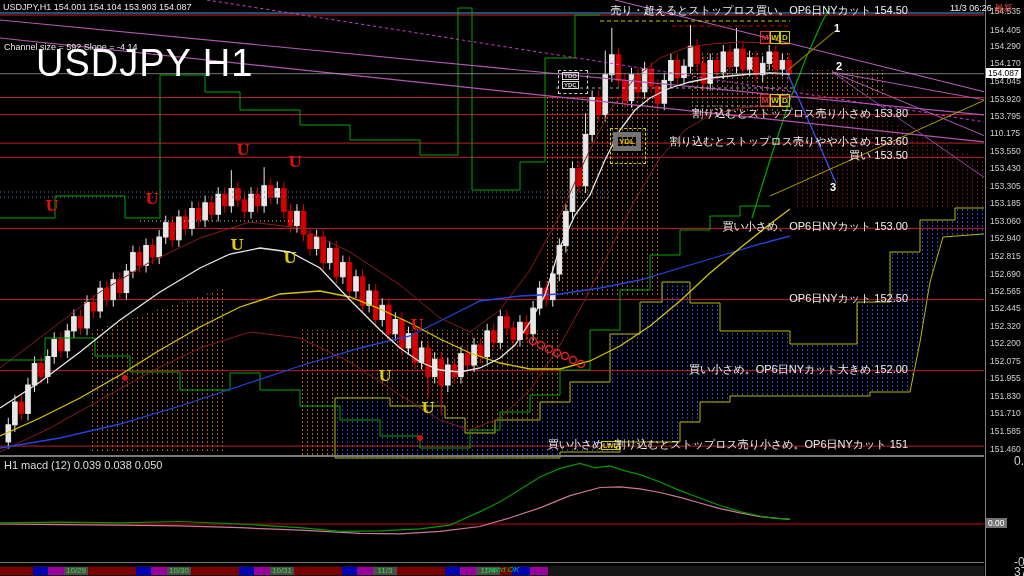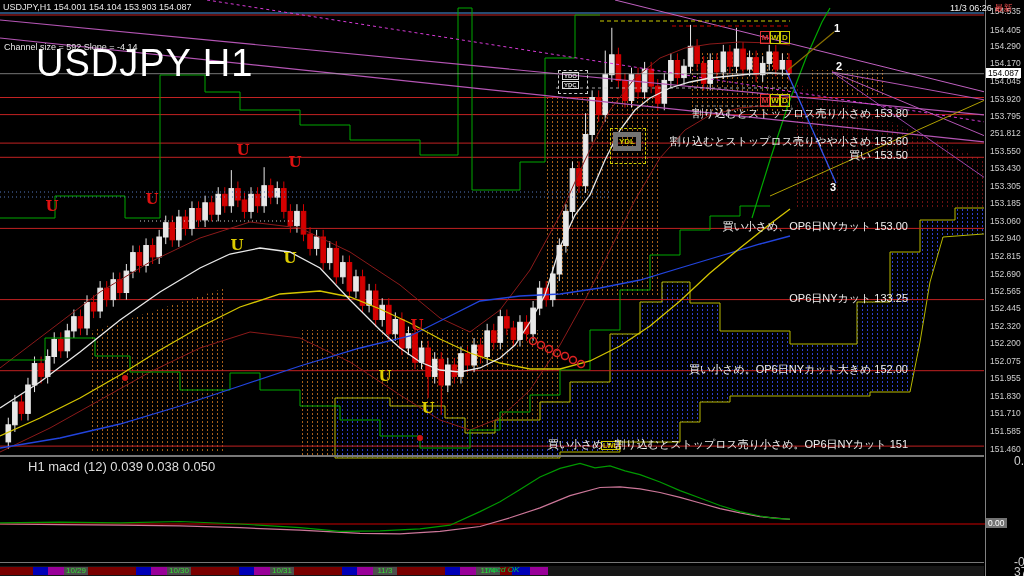--- a/index.html
+++ b/index.html
@@ -5,21 +5,21 @@
   html,body{margin:0;padding:0;background:#000;}
   #screen{position:relative;width:1024px;height:576px;background:#000;overflow:hidden;
           font-family:"Liberation Sans",sans-serif;}
   #chart{position:absolute;left:0;top:0;}
   .quote-line{position:absolute;left:3px;top:2px;font-size:9px;color:#e8e8e8;white-space:nowrap;}
   .channel-line{position:absolute;left:4px;top:42px;font-size:9px;color:#e8e8e8;white-space:nowrap;}
   .watermark{position:absolute;left:36px;top:42px;font-size:38px;color:#ffffff;letter-spacing:1px;white-space:nowrap;}
   .updated{position:absolute;left:950px;top:2px;font-size:9px;color:#f0f0f0;white-space:nowrap;z-index:6;text-align:right;}
   .updated .badge{color:#ff5555;}
   .anno{position:absolute;right:116px;color:#f0f0f0;font-size:11px;white-space:nowrap;z-index:5;}
-  .macd-label{position:absolute;left:4px;top:459px;font-size:13px;color:#dddddd;white-space:nowrap;margin-left:24px;}
+  .macd-label{position:absolute;left:4px;top:459px;font-size:11px;color:#dddddd;white-space:nowrap;}
   .axis-label{position:absolute;left:990px;font-size:8.5px;color:#cfcfcf;white-space:nowrap;}
   .axis-label.current{left:986px;background:#ffffff;color:#000;padding:0 2px;font-weight:normal;z-index:7;}
   .axis-label.zero-badge{left:986px;background:#737373;color:#fff;padding:0 2px;z-index:7;}
   .small-box{position:absolute;font-weight:bold;white-space:nowrap;z-index:4;}
   .dash-rect{position:absolute;border:1px dashed;z-index:3;}
   .pivot-letter{position:absolute;width:8px;height:11px;font-size:8px;font-weight:bold;
                 text-align:center;line-height:11px;z-index:4;}
   .marker-num{position:absolute;color:#ffffff;font-size:11px;font-weight:bold;z-index:6;}
   .date-label{position:absolute;top:566px;font-size:8px;color:#33dd33;z-index:6;transform:translateX(-50%);}
   .green-note{position:absolute;font-size:8px;font-style:italic;color:#00cc44;z-index:7;white-space:nowrap;}
@@ -387,39 +387,40 @@
 
   <div class="quote-line">USDJPY,H1 154.001 154.104 153.903 154.087</div>
   <div class="watermark">USDJPY H1</div>
   <div class="channel-line">Channel size = 592 Slope = -4.14</div>
 
   <div class="updated">
     <span>11/3 06:26</span>
     <span class="badge">最新</span>
   </div>
 
+  <div class="anno" style="top:3px">売り・超えるとストップロス買い。OP6日NYカット 154.50</div>
   <div class="anno" style="top:106px">割り込むとストップロス売り小さめ 153.80</div>
   <div class="anno" style="top:134px">割り込むとストップロス売りやや小さめ 153.60</div>
   <div class="anno" style="top:148px">買い 153.50</div>
   <div class="anno" style="top:219px">買い小さめ、OP6日NYカット 153.00</div>
-  <div class="anno" style="top:291px">OP6日NYカット 133.25</div>
+  <div class="anno" style="top:291px">OP6日NYカット 152.50</div>
   <div class="anno" style="top:362px">買い小さめ。OP6日NYカット大きめ 152.00</div>
   <div class="anno" style="top:437px">買い小さめ・割り込むとストップロス売り小さめ。OP6日NYカット 151</div>
 
   <div class="macd-label">H1 macd (12) 0.039 0.038 0.050</div>
 
   <div id="dyn">
       <div class="axis-label" style="top:6px">154.535</div>
       <div class="axis-label" style="top:25px">154.405</div>
       <div class="axis-label" style="top:41px">154.290</div>
       <div class="axis-label" style="top:58px">154.170</div>
       <div class="axis-label" style="top:76px">154.045</div>
       <div class="axis-label" style="top:94px">153.920</div>
       <div class="axis-label" style="top:111px">153.795</div>
-      <div class="axis-label" style="top:128px">251.812</div>
+      <div class="axis-label" style="top:128px">110.175</div>
       <div class="axis-label" style="top:146px">153.550</div>
       <div class="axis-label" style="top:163px">153.430</div>
       <div class="axis-label" style="top:181px">153.305</div>
       <div class="axis-label" style="top:198px">153.185</div>
       <div class="axis-label" style="top:216px">153.060</div>
       <div class="axis-label" style="top:233px">152.940</div>
       <div class="axis-label" style="top:251px">152.815</div>
       <div class="axis-label" style="top:269px">152.690</div>
       <div class="axis-label" style="top:286px">152.565</div>
       <div class="axis-label" style="top:303px">152.445</div>

